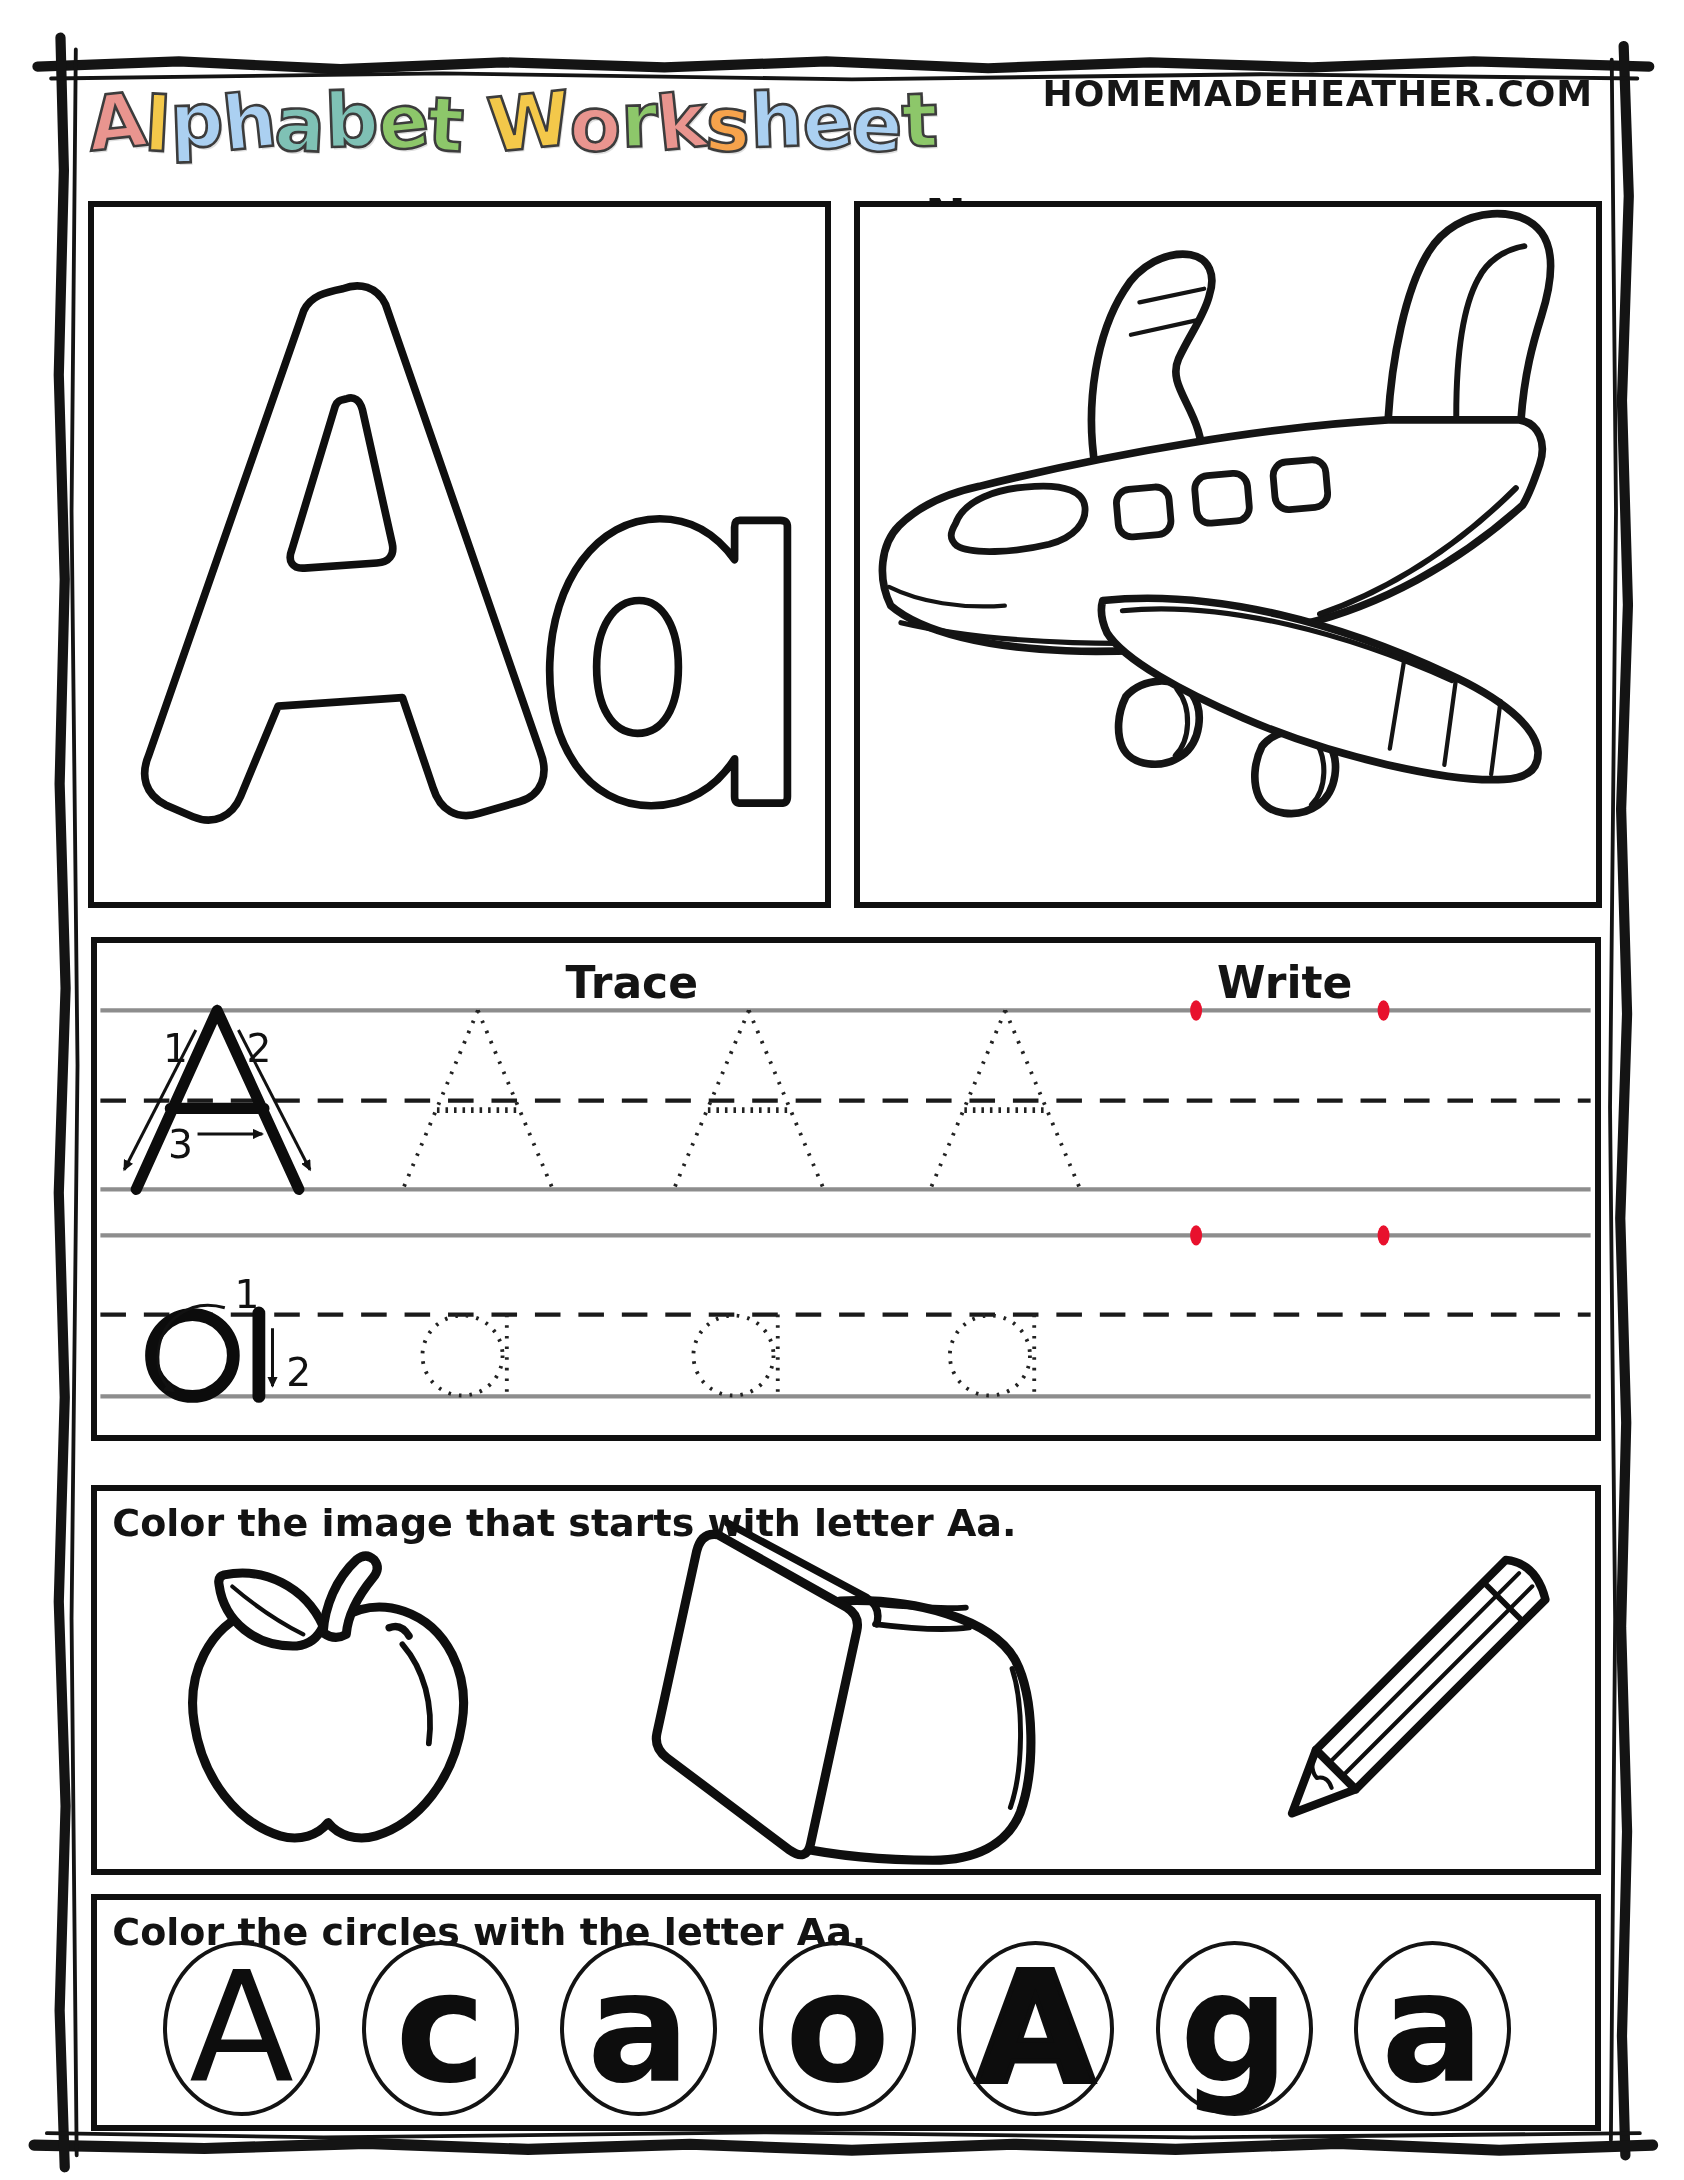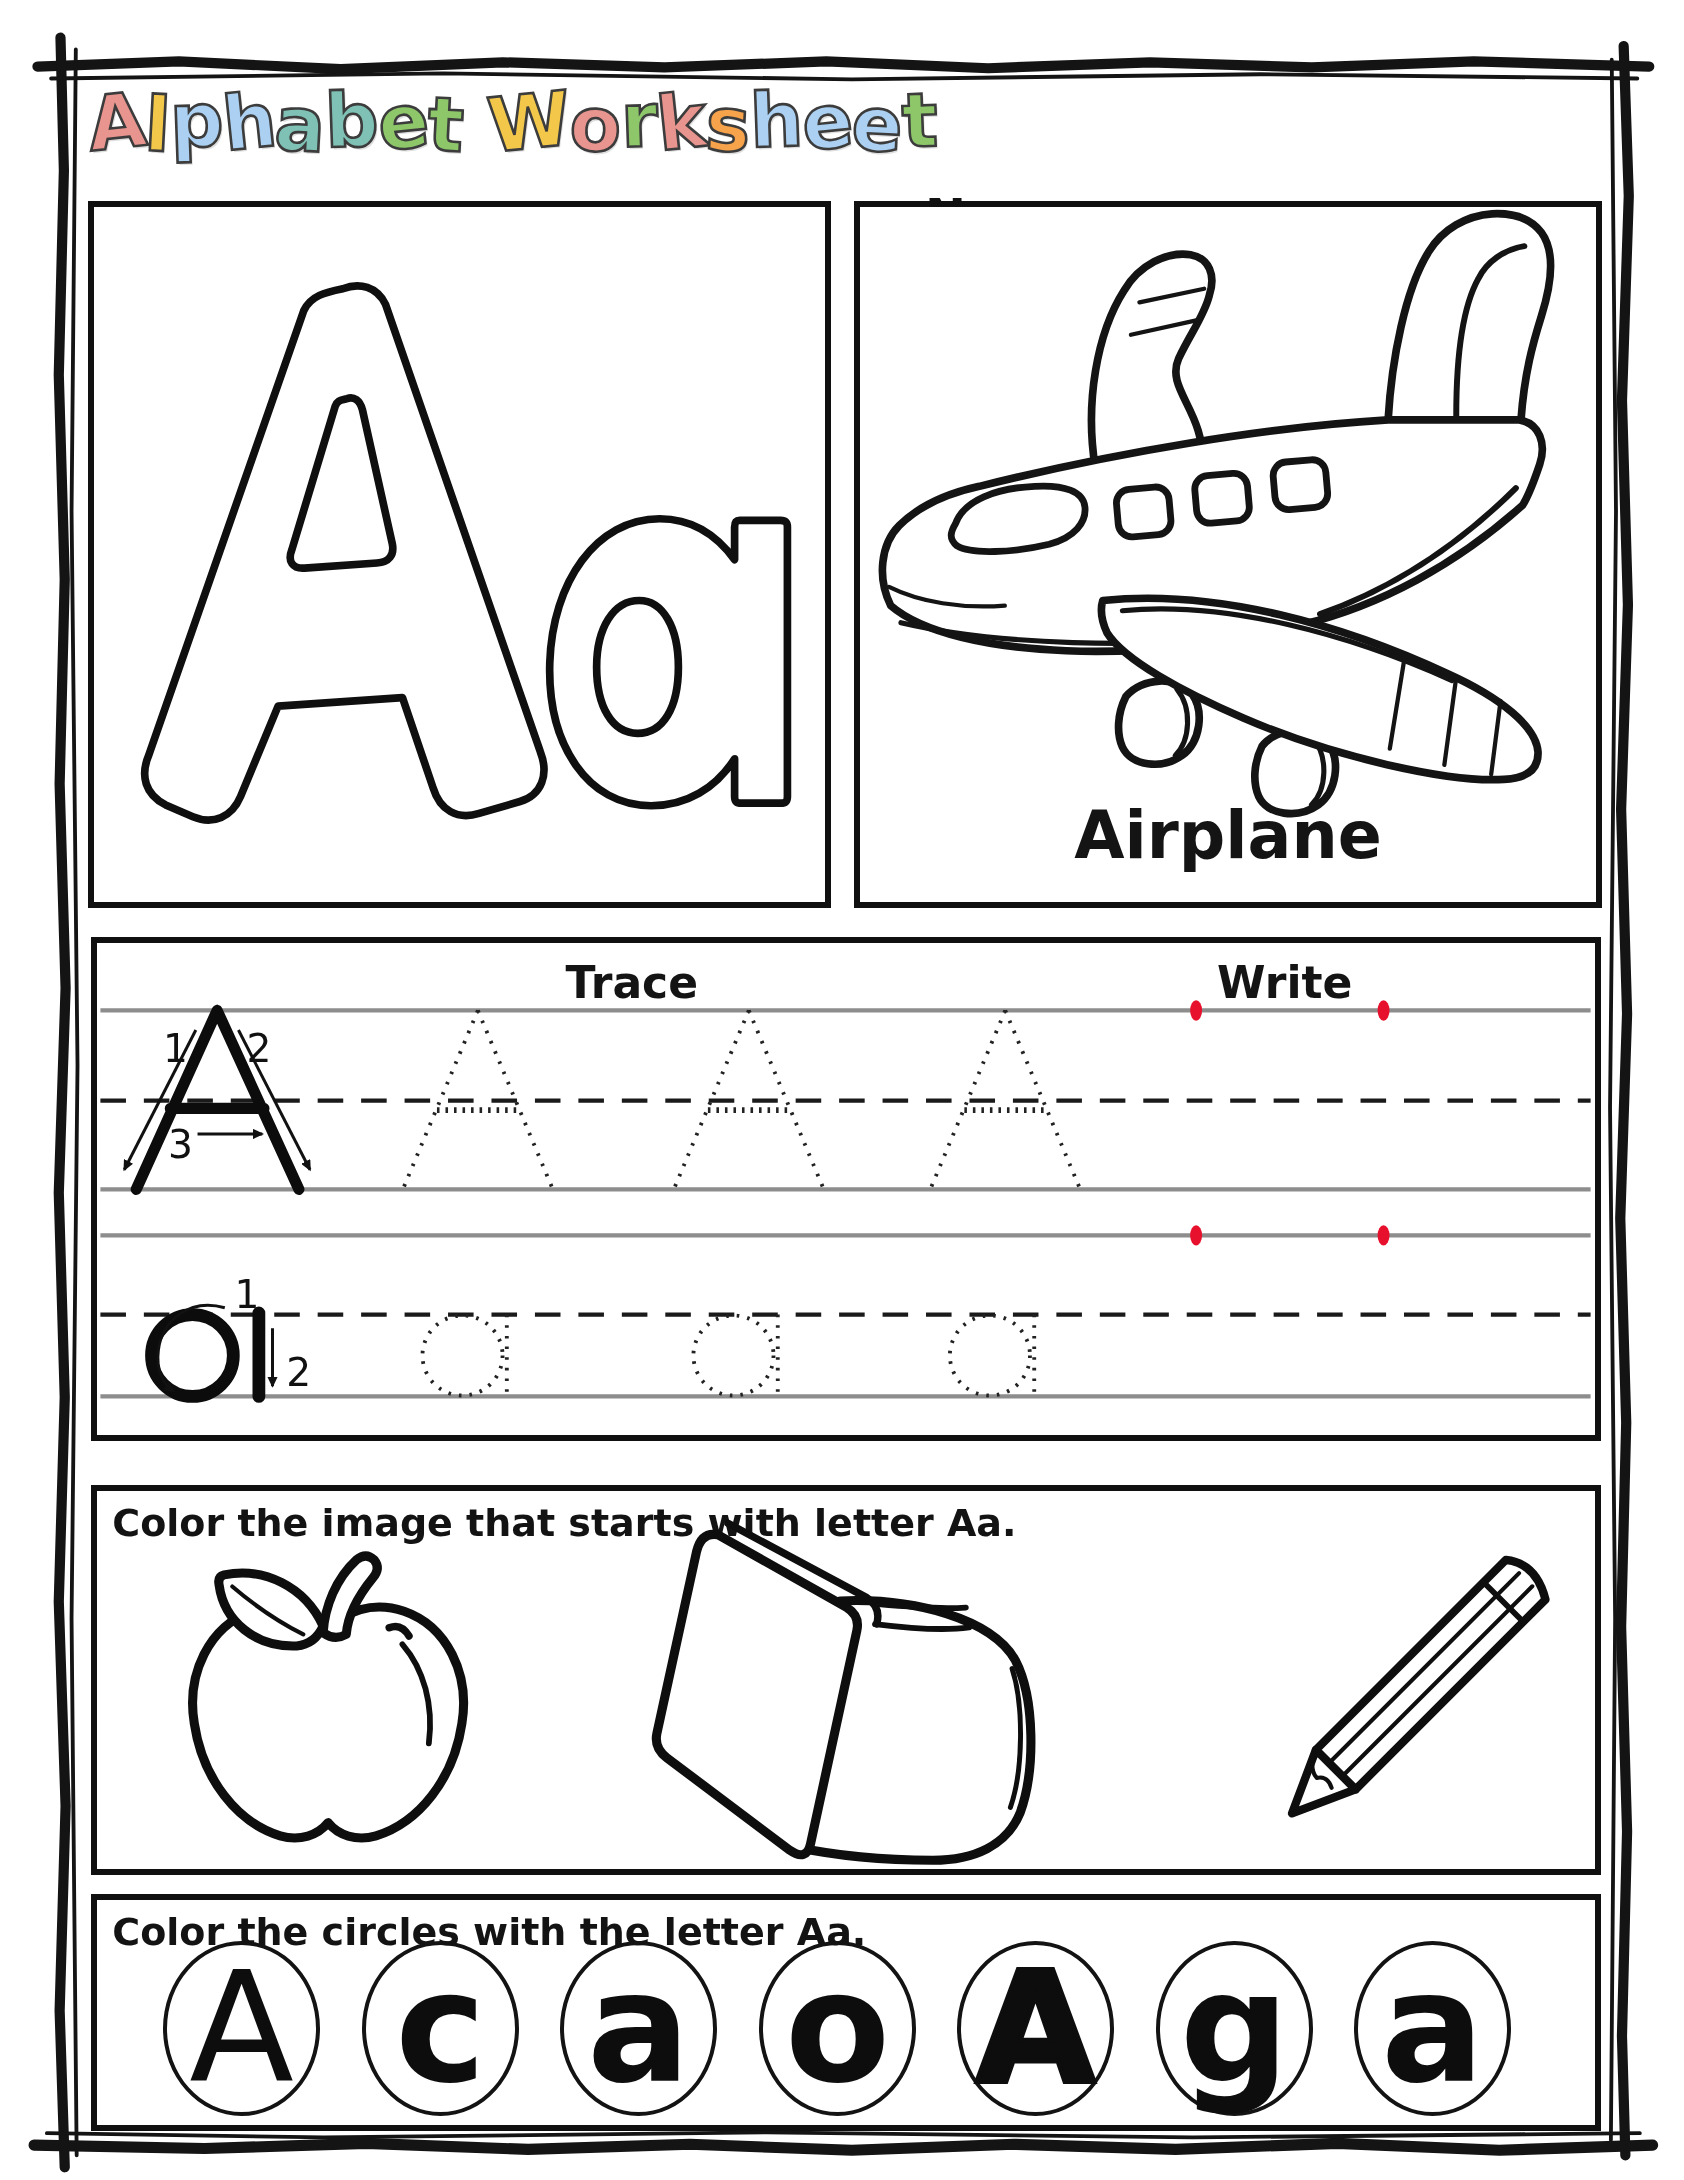--- a/index.html
+++ b/index.html
@@ -59,20 +59,21 @@
       <path stroke-width="12" d="M 1906,54 L 1912,230 L 1904,470 L 1911,710 L 1903,950 L 1910,1190 L 1902,1430 L 1909,1670 L 1903,1910 L 1910,2150 L 1904,2390 L 1908,2530"></path>
       <path stroke-width="13" d="M 1940,2518 L 1760,2524 L 1570,2516 L 1380,2523 L 1190,2517 L 1000,2524 L 810,2517 L 620,2523 L 430,2516 L 240,2522 L 40,2518"></path>
       <path stroke-width="12" d="M 76,2544 L 70,2360 L 77,2120 L 69,1880 L 76,1640 L 69,1400 L 77,1160 L 70,920 L 76,680 L 69,440 L 75,200 L 71,44"></path>
       <path stroke-width="4.5" d="M 60,92 L 520,86 L 1000,93 L 1480,87 L 1922,92"></path>
       <path stroke-width="4.5" d="M 1892,70 L 1897,600 L 1890,1300 L 1896,1900 L 1891,2512"></path>
       <path stroke-width="4.5" d="M 1925,2504 L 1400,2509 L 900,2503 L 380,2509 L 55,2504"></path>
       <path stroke-width="4.5" d="M 90,2530 L 84,1900 L 91,1250 L 84,600 L 89,58"></path>
     </g>
   </svg>
 
+  <div class="site">HOMEMADEHEATHER.COM</div>
 
   <h1 class="title">
     <span class="word"><span class="tl" style="color: rgb(233, 149, 143);">A</span><span class="tl" style="color: rgb(243, 200, 74);">l</span><span class="tl" style="color: rgb(171, 208, 241);">p</span><span class="tl" style="color: rgb(171, 208, 241);">h</span><span class="tl" style="color: rgb(127, 193, 181);">a</span><span class="tl" style="color: rgb(127, 193, 181);">b</span><span class="tl" style="color: rgb(141, 199, 106);">e</span><span class="tl" style="color: rgb(141, 199, 106);">t</span></span><span class="word"><span class="tl" style="color: rgb(243, 200, 74);">W</span><span class="tl" style="color: rgb(233, 149, 143);">o</span><span class="tl" style="color: rgb(141, 199, 106);">r</span><span class="tl" style="color: rgb(233, 149, 143);">k</span><span class="tl" style="color: rgb(246, 163, 76);">s</span><span class="tl" style="color: rgb(171, 208, 241);">h</span><span class="tl" style="color: rgb(171, 208, 241);">e</span><span class="tl" style="color: rgb(171, 208, 241);">e</span><span class="tl" style="color: rgb(141, 199, 106);">t</span></span>
   </h1>
 
   <div class="name-label">Name:</div>
   <div class="name-line"></div>
 
   <section class="card card-letters">
     <svg width="731" height="695" viewBox="0 0 858 816">
@@ -112,21 +113,20 @@
         <path d="M 312,575 C 330,552 374,550 390,572 C 404,592 400,628 378,644 C 354,661 318,656 308,634 C 301,618 302,595 312,575 Z"></path>
         <path fill="none" stroke-width="6" d="M 372,566 C 390,588 388,626 370,644"></path>
         <path d="M 472,633 C 490,610 534,608 550,630 C 564,650 560,686 538,702 C 514,719 478,714 468,692 C 461,676 462,653 472,633 Z"></path>
         <path fill="none" stroke-width="6" d="M 532,624 C 550,646 548,684 530,702"></path>
 
         <path d="M 285,462 C 420,448 570,492 690,548 C 752,576 794,610 796,640 Q 797,670 756,672 C 692,676 556,646 450,600 C 380,570 310,532 290,500 Q 280,478 285,462 Z"></path>
         <path fill="none" stroke-width="6" d="M 308,474 C 430,462 575,502 695,556"></path>
         <path fill="none" stroke-width="5" d="M 640,525 L 622,636 M 700,552 L 686,655 M 752,580 L 741,666"></path>
       </g>
     </svg>
-    <div class="image-label">Airplane</div>
   </section>
 
   <section class="card card-trace">
     <div class="trace-head t">Trace</div>
     <div class="trace-head w">Write</div>
     <svg width="1497" height="491" viewBox="0 0 1757 576">
       <defs>
         <marker id="ah" markerWidth="14" markerHeight="12" refX="11" refY="6" orient="auto" markerUnits="userSpaceOnUse">
           <path d="M0,0 L13,6 L0,12 Z" fill="#111"></path>
         </marker>

